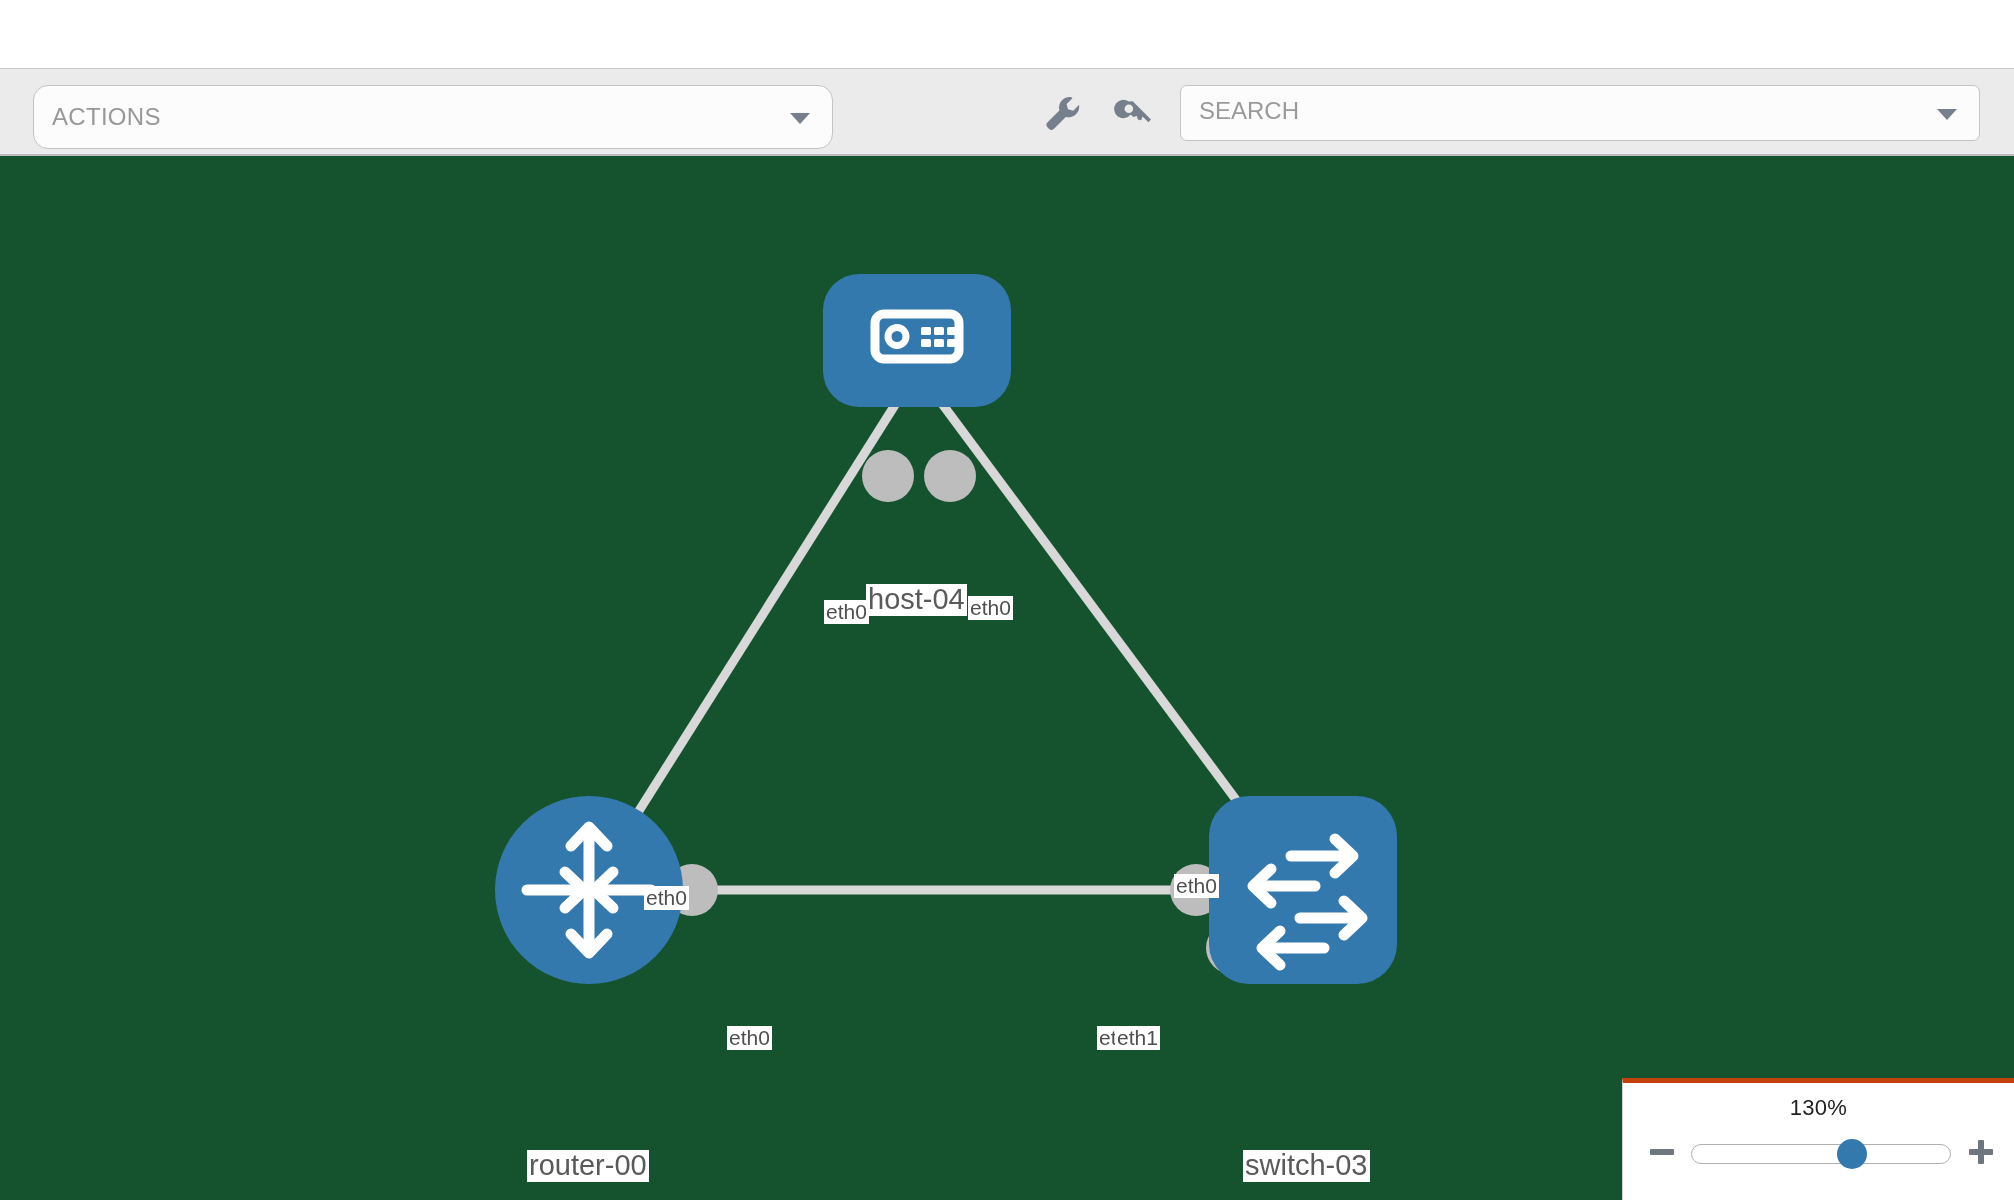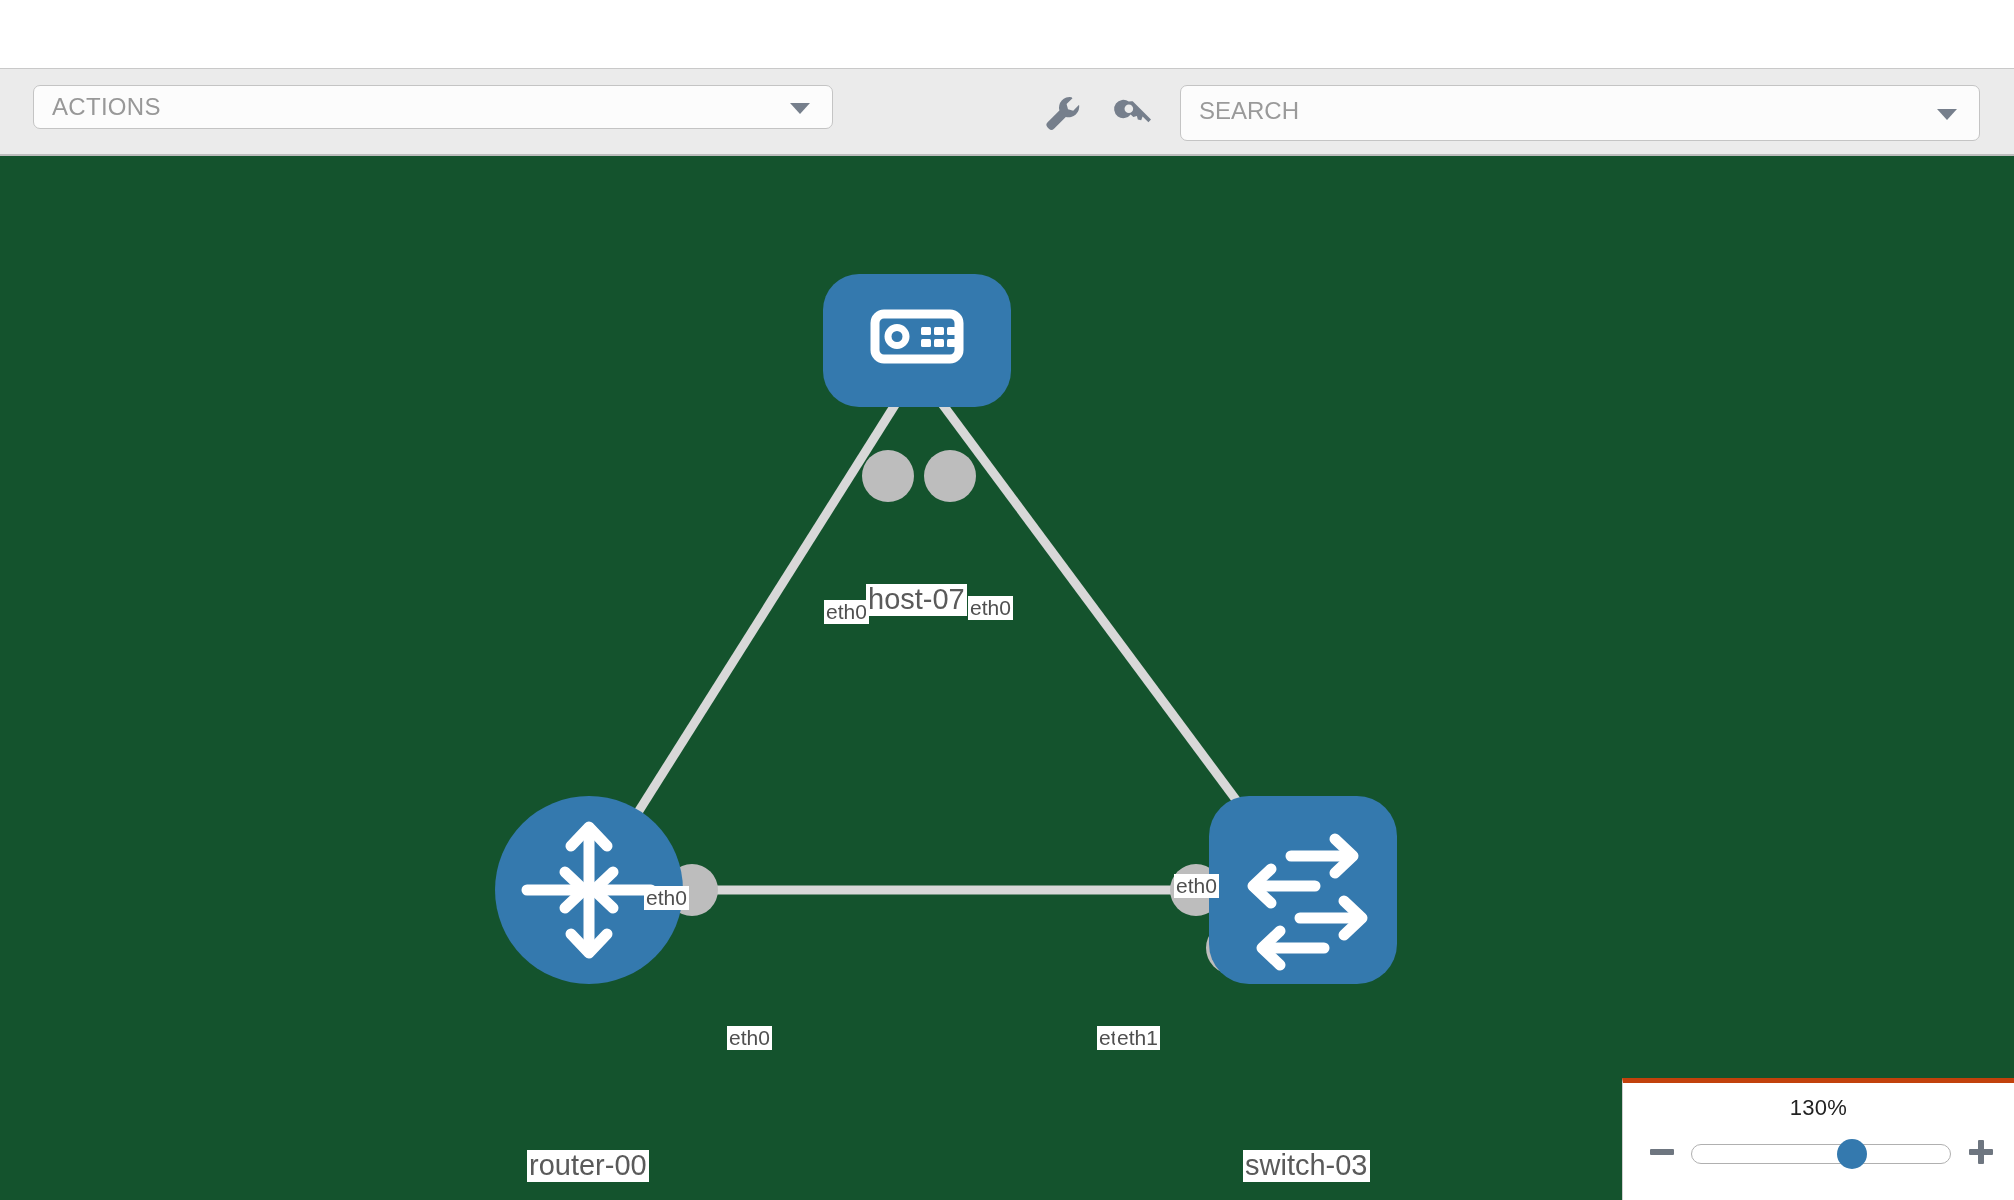--- a/index.html
+++ b/index.html
@@ -72,24 +72,24 @@
     border-top: 1px solid #c9c9c9;
     border-bottom: 2px solid #bdbdbd;
     box-sizing: border-box;
   }
 
   .actions-select {
     position: absolute;
     left: 33px;
     top: 16px;
     width: 800px;
-    height: 44px;
+    height: 64px;
     background: #fcfcfc;
     border: 1px solid #c4c4c4;
-    border-radius: 7px;
+    border-radius: 15px;
     box-sizing: border-box;
     cursor: pointer;
   }
   .actions-select .label {
     position: absolute;
     left: 18px;
     top: 50%;
     transform: translateY(-50%);
     font-size: 24px;
     color: #989898;
@@ -362,21 +362,21 @@
     </svg>
 
     <div class="iface-label" style="left:824px;  top:444px;">eth0</div>
     <div class="iface-label" style="left:968px;  top:440px;">eth0</div>
     <div class="iface-label" style="left:644px;  top:730px;">eth0</div>
     <div class="iface-label" style="left:1174px; top:718px;">eth0</div>
     <div class="iface-label" style="left:727px;  top:870px;">eth0</div>
     <div class="iface-label" style="left:1097px; top:870px;">eth0</div>
     <div class="iface-label" style="left:1115px; top:870px;">eth1</div>
 
-    <div class="node-label" style="left:866px;  top:428px;">host-07</div>
+    <div class="node-label" style="left:866px;  top:428px;">host-04</div>
     <div class="node-label" style="left:527px;  top:994px;">router-00</div>
     <div class="node-label" style="left:1243px; top:994px;">switch-03</div>
 
   </div>
 
   <div class="zoom-panel">
     <div class="zoom-value">130%</div>
     <div class="zoom-row">
       <div class="zoom-minus">
         <div class="bar h"></div>

